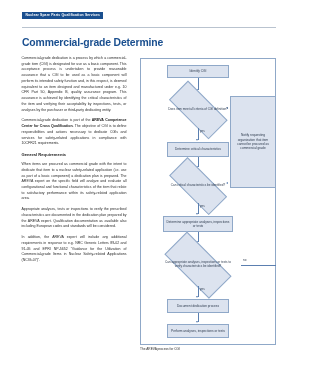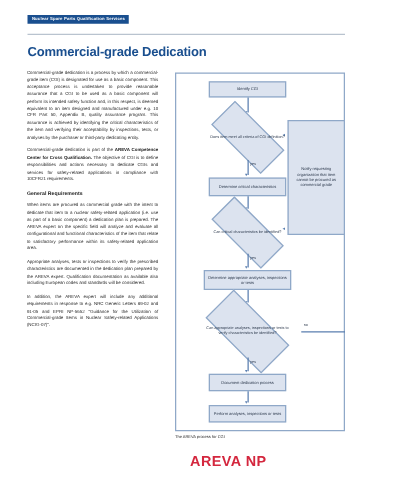--- a/index.html
+++ b/index.html
@@ -106,21 +106,21 @@
     line-height:1;
   }
 </style>
 </head>
 <body>
 
 <div class="page">
 
   <div class="banner">Nuclear Spare Parts Qualification Services</div>
   <div class="rule"></div>
-  <h1 class="title">Commercial-grade Dedication</h1>
+  <h1 class="title">Commercial-grade Determine</h1>
 
   <div class="col">
     <p>Commercial-grade dedication is a process by which a commercial-grade item (CGI) is designated for use as a basic component. This acceptance process is undertaken to provide reasonable assurance that a CGI to be used as a basic component will perform its intended safety function and, in this respect, is deemed equivalent to an item designed and manufactured under e.g. 10 CFR Part 50, Appendix B, quality assurance program. This assurance is achieved by identifying the critical characteristics of the item and verifying their acceptability by inspections, tests, or analyses by the purchaser or third-party dedicating entity.</p>
     <p><span>Commercial-grade dedication is part of the </span><b>AREVA Competence Center for Cross Qualification.</b><span> The objective of CGI is to define responsibilities and actions necessary to dedicate CGIs and services for safety-related applications in compliance with 10CFR21 requirements.</span></p>
     <h3>General Requirements</h3>
     <p>When items are procured as commercial grade with the intent to dedicate that item to a nuclear safety-related application (i.e. use as part of a basic component) a dedication plan is prepared. The AREVA expert on the specific field will analyze and evaluate all configurational and functional characteristics of the item that relate to satisfactory performance within its safety-related application area.</p>
     <p>Appropriate analyses, tests or inspections to verify the prescribed characteristics are documented in the dedication plan prepared by the AREVA expert. Qualification documentation as available also including European codes and standards will be considered.</p>
     <p>In addition, the AREVA expert will include any additional requirements in response to e.g. NRC Generic Letters 89-02 and 91-05 and EPRI NP-5652 "Guidance for the Utilization of Commercial-grade Items in Nuclear Safety-related Applications (NCIG-07)".</p>
   </div>
 
@@ -177,16 +177,15 @@
 
     </div>
   </div>
 
   <div class="notify">Notify requesting organization that item cannot be procured as commercial grade</div>
   <div class="arrow-l" style="left:226px;top:107px;"></div>
   <div class="arrow-l" style="left:226px;top:182px;"></div>
 
   <div class="caption">The AREVA process for CGI</div>
 
-  <div class="logo-np">AREVA NP</div>
 
 
 </div>
 
 </body></html>

